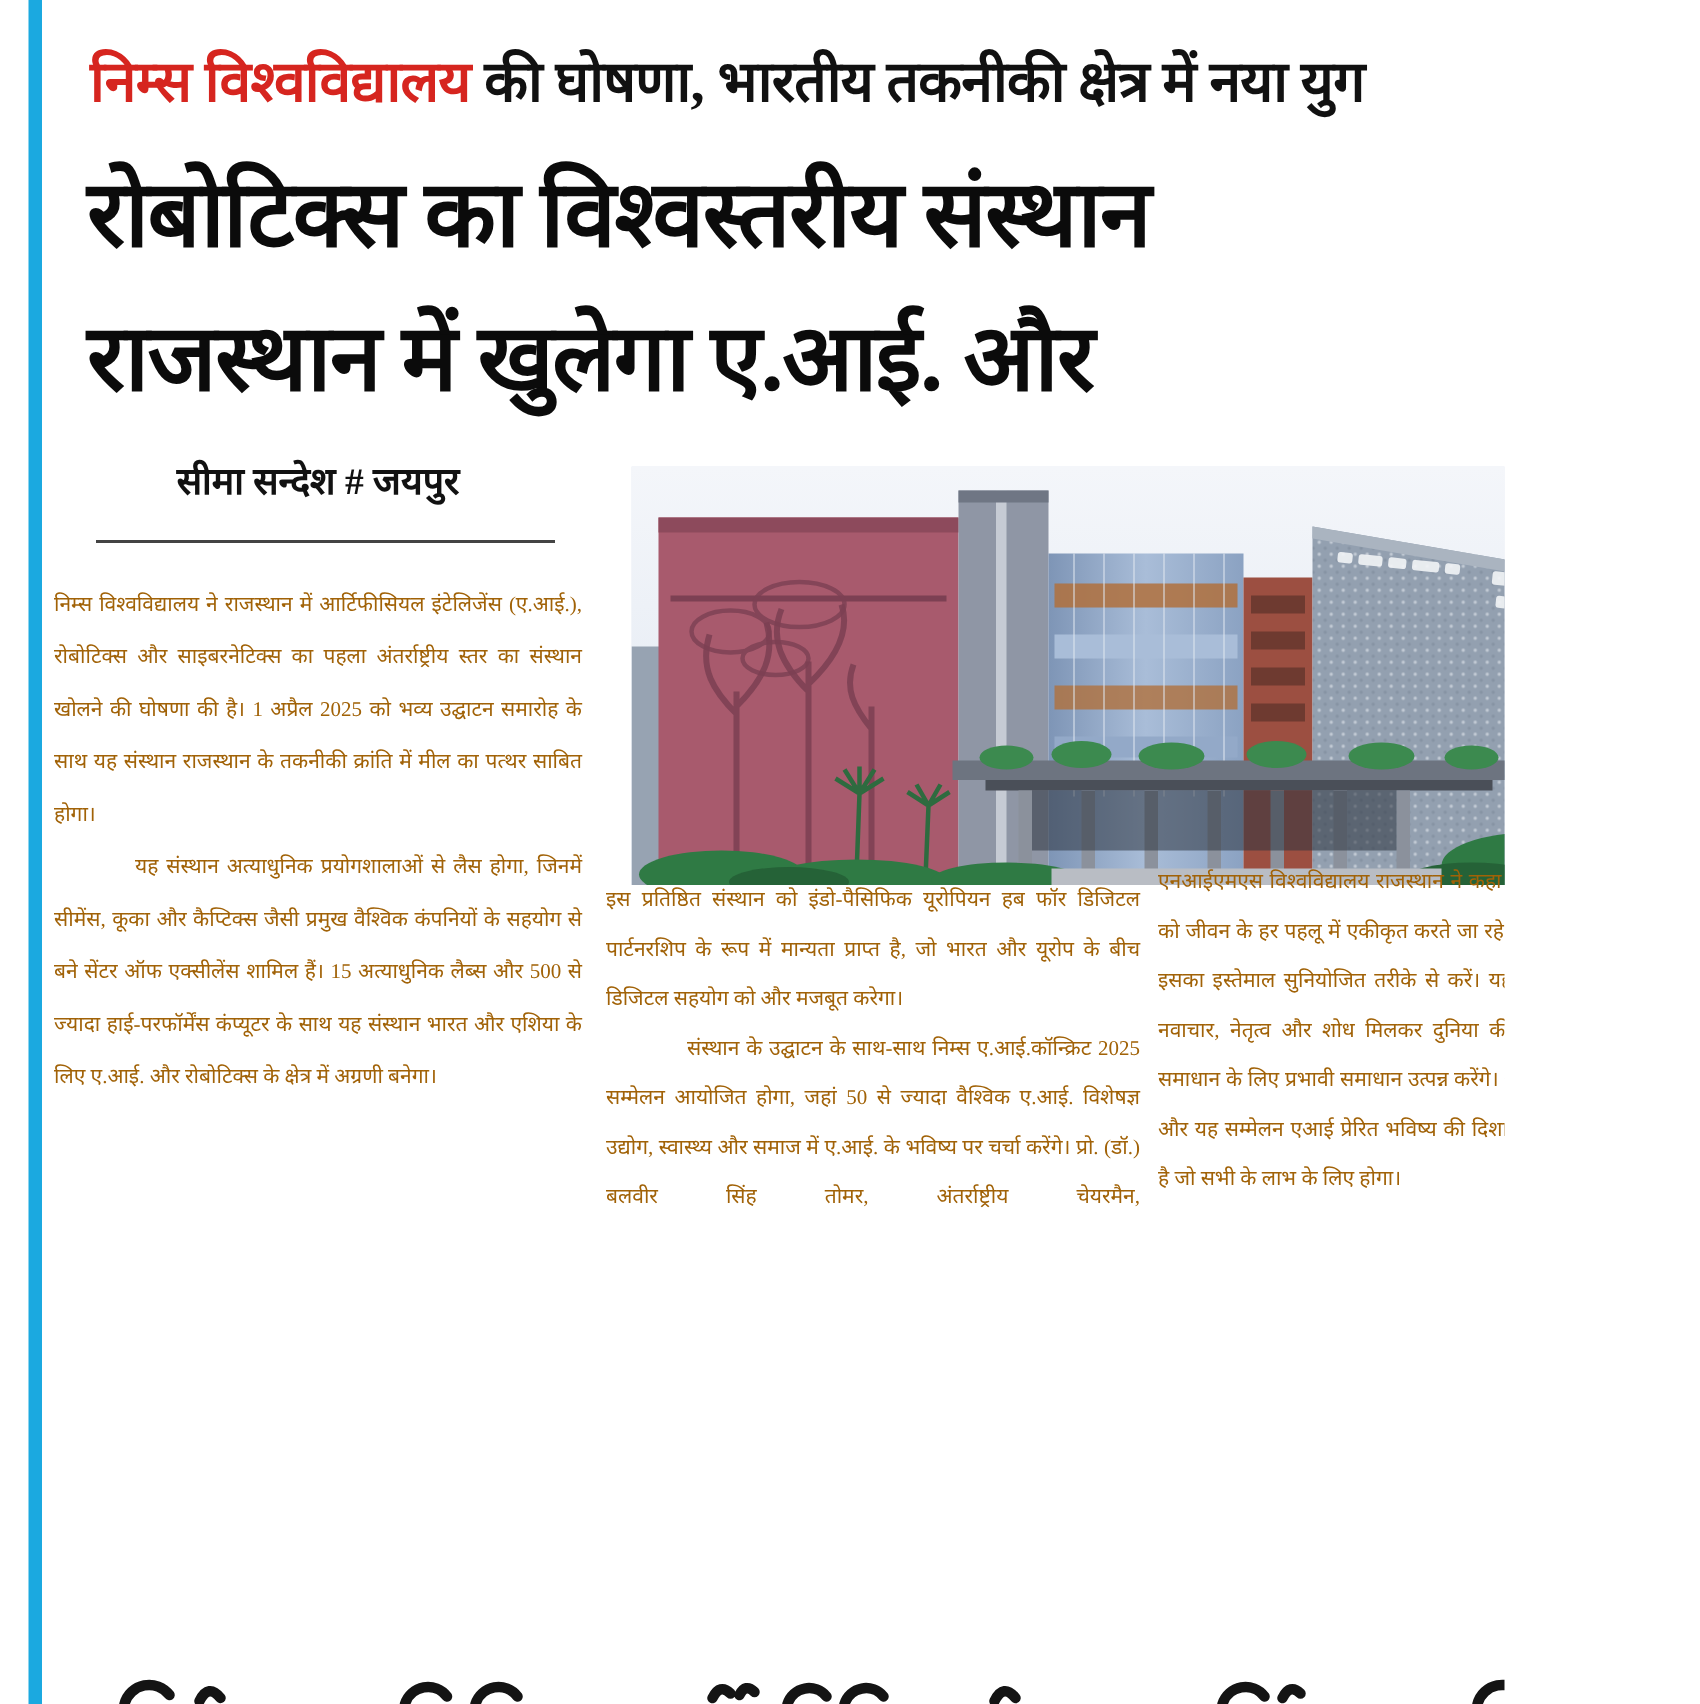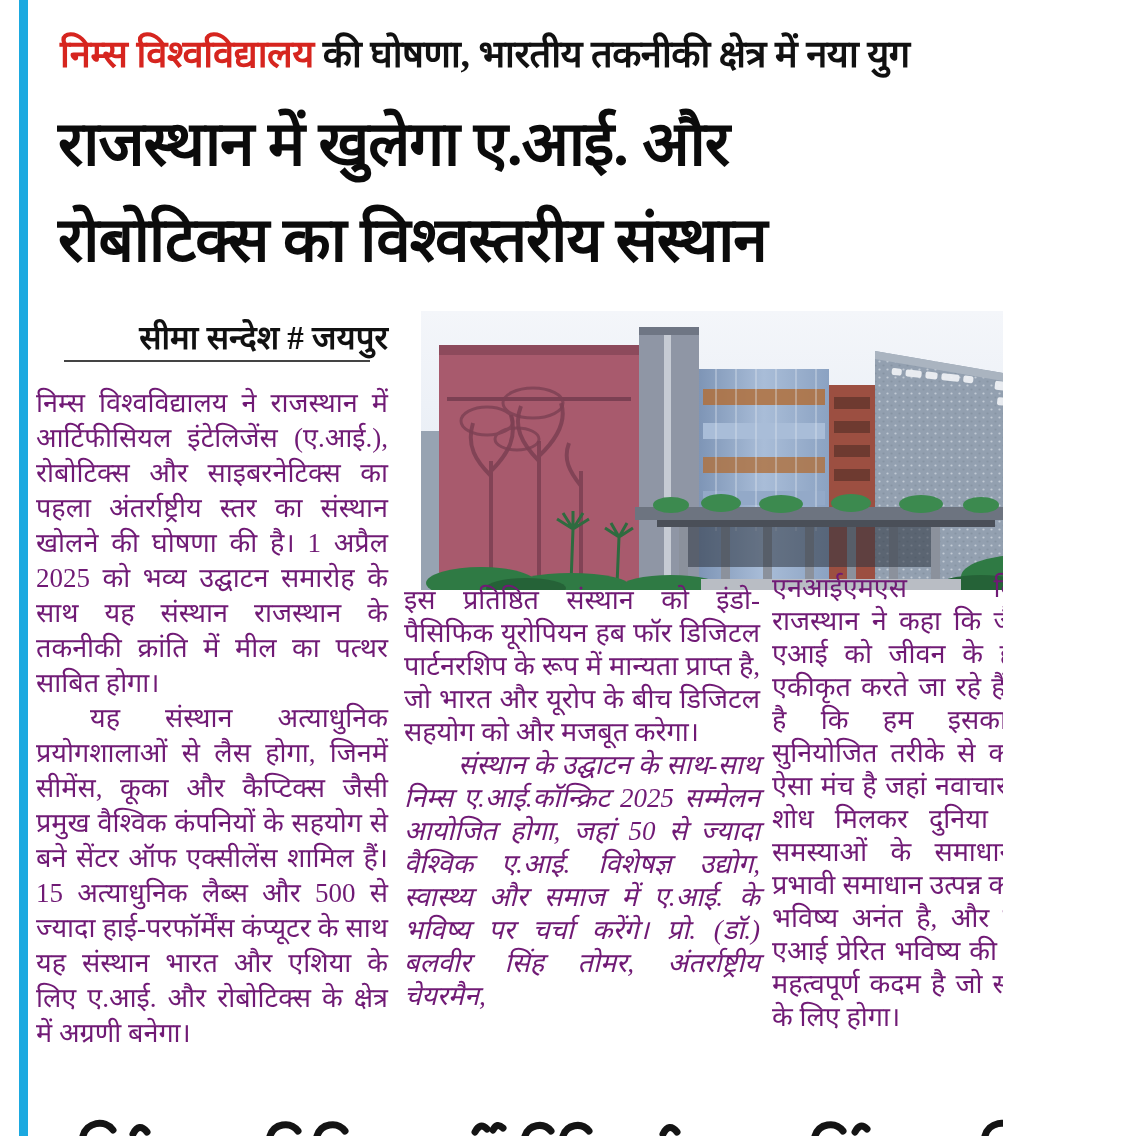--- a/index.html
+++ b/index.html
@@ -5,45 +5,45 @@
   html,body{margin:0;padding:0;background:#ffffff;}
   .page{
     position:relative;width:1003px;height:1136px;background:#ffffff;overflow:hidden;
     font-family:"Liberation Serif","DejaVu Sans",serif;color:#111;
   }
   .left-bar{position:absolute;left:19px;top:0;width:9px;height:1136px;}
   .right-rule{position:absolute;left:1126px;top:58px;width:2px;height:1024px;background:#1c1c1c;}
   .kicker{position:absolute;left:60px;top:26px;width:1050px;font-size:38px;font-weight:700;letter-spacing:-.5px;white-space:nowrap;}
   .kicker .hl{font-weight:800;}
   .headline{position:absolute;left:58px;top:96px;width:1060px;font-size:62px;font-weight:800;line-height:96px;color:#0b0b0b;letter-spacing:-1px;}
-  .byline{position:absolute;left:36px;top:314px;width:352px;text-align:right;font-size:33px;font-weight:700;}
+  .byline{position:absolute;left:36px;top:302px;width:352px;text-align:center;font-size:25px;font-weight:700;}
   .byline-rule{position:absolute;left:64px;top:360px;width:306px;height:2px;background:#444;}
   .photo{position:absolute;left:421px;top:311px;width:700px;height:279px;background:#e9eef5;}
-  .col{position:absolute;font-size:27px;line-height:35px;text-align:justify;color:#701a75;}
+  .col{position:absolute;font-size:14px;line-height:35px;text-align:justify;color:#a16207;}
   .col p{margin:0;}
   .col p.ind{text-indent:54px;}
   .col1{left:36px;top:386px;width:352px;}
   .col2{left:404px;top:584px;width:356px;line-height:33px;}
   .col3{left:772px;top:572px;width:350px;line-height:33px;}
-  .stretch-last{text-align-last:justify;font-style:italic;}
+  .stretch-last{text-align-last:justify;}
   .cutoff{position:absolute;left:55px;top:1106px;width:1020px;height:30px;overflow:hidden;}
 </style>
 </head>
 <body>
 
 <div class="page">
 
   <div class="left-bar" style="background:#1ba9e0;"></div>
   <div class="right-rule"></div>
 
   <div class="kicker"><span class="hl" style="color:#d6251f;">निम्स विश्वविद्यालय</span><span> की घोषणा, भारतीय तकनीकी क्षेत्र में नया युग</span></div>
 
   <div class="headline">
+    <div>रोबोटिक्स का विश्वस्तरीय संस्थान</div>
     <div>राजस्थान में खुलेगा ए.आई. और</div>
-    <div>रोबोटिक्स का विश्वस्तरीय संस्थान</div>
   </div>
 
   <div class="byline">सीमा सन्देश # जयपुर</div>
   <div class="byline-rule"></div>
 
   <div class="photo">
     <svg width="700" height="279" viewBox="0 0 700 279" xmlns="http://www.w3.org/2000/svg">
       <defs>
         <pattern id="perf" width="8" height="8" patternUnits="userSpaceOnUse">
           <rect width="8" height="8" fill="#93a0b0"></rect>

